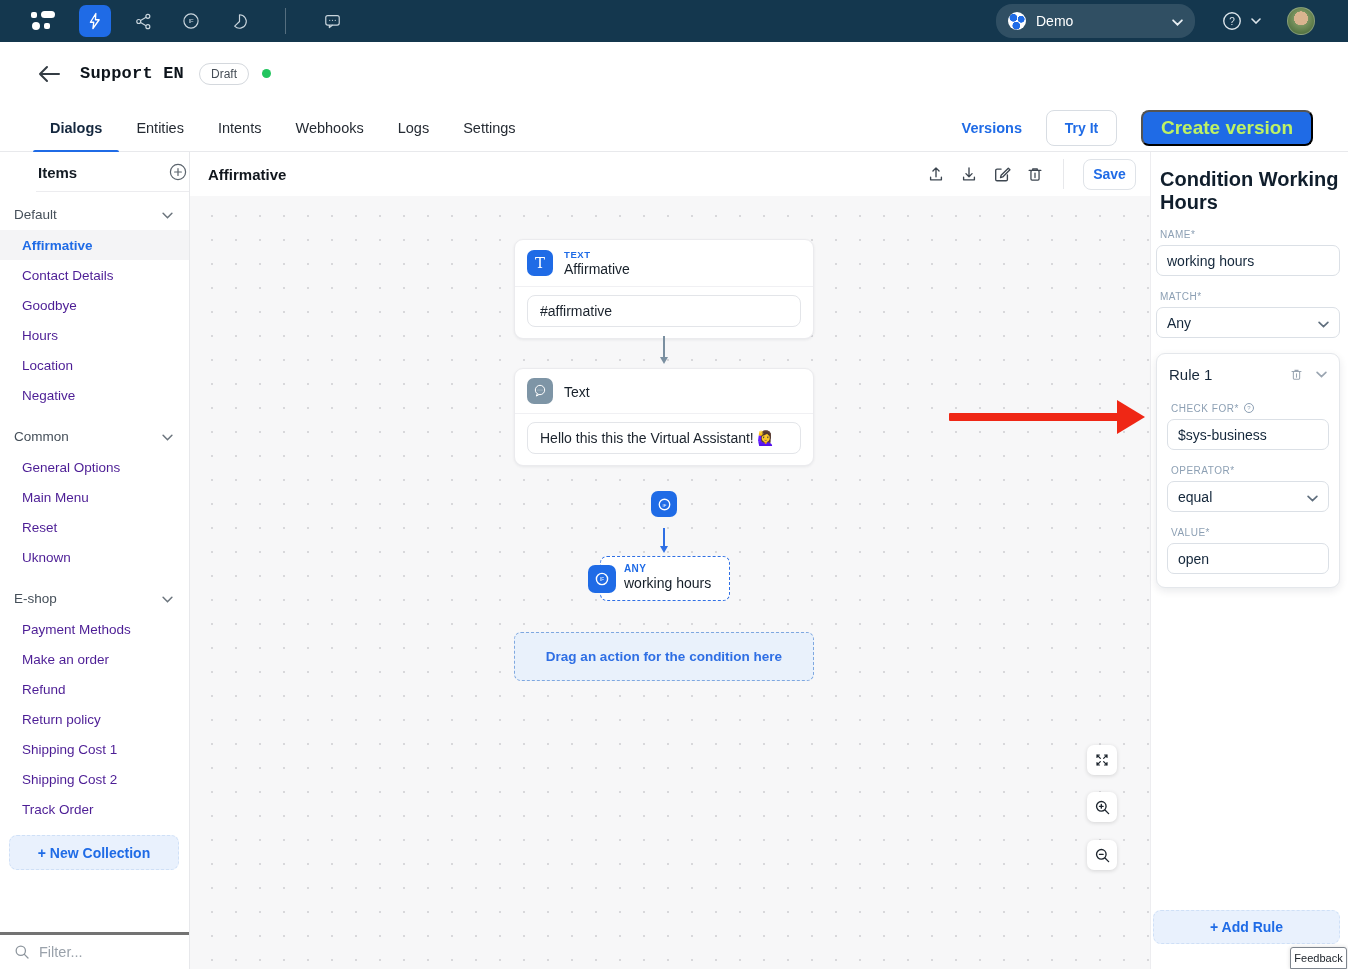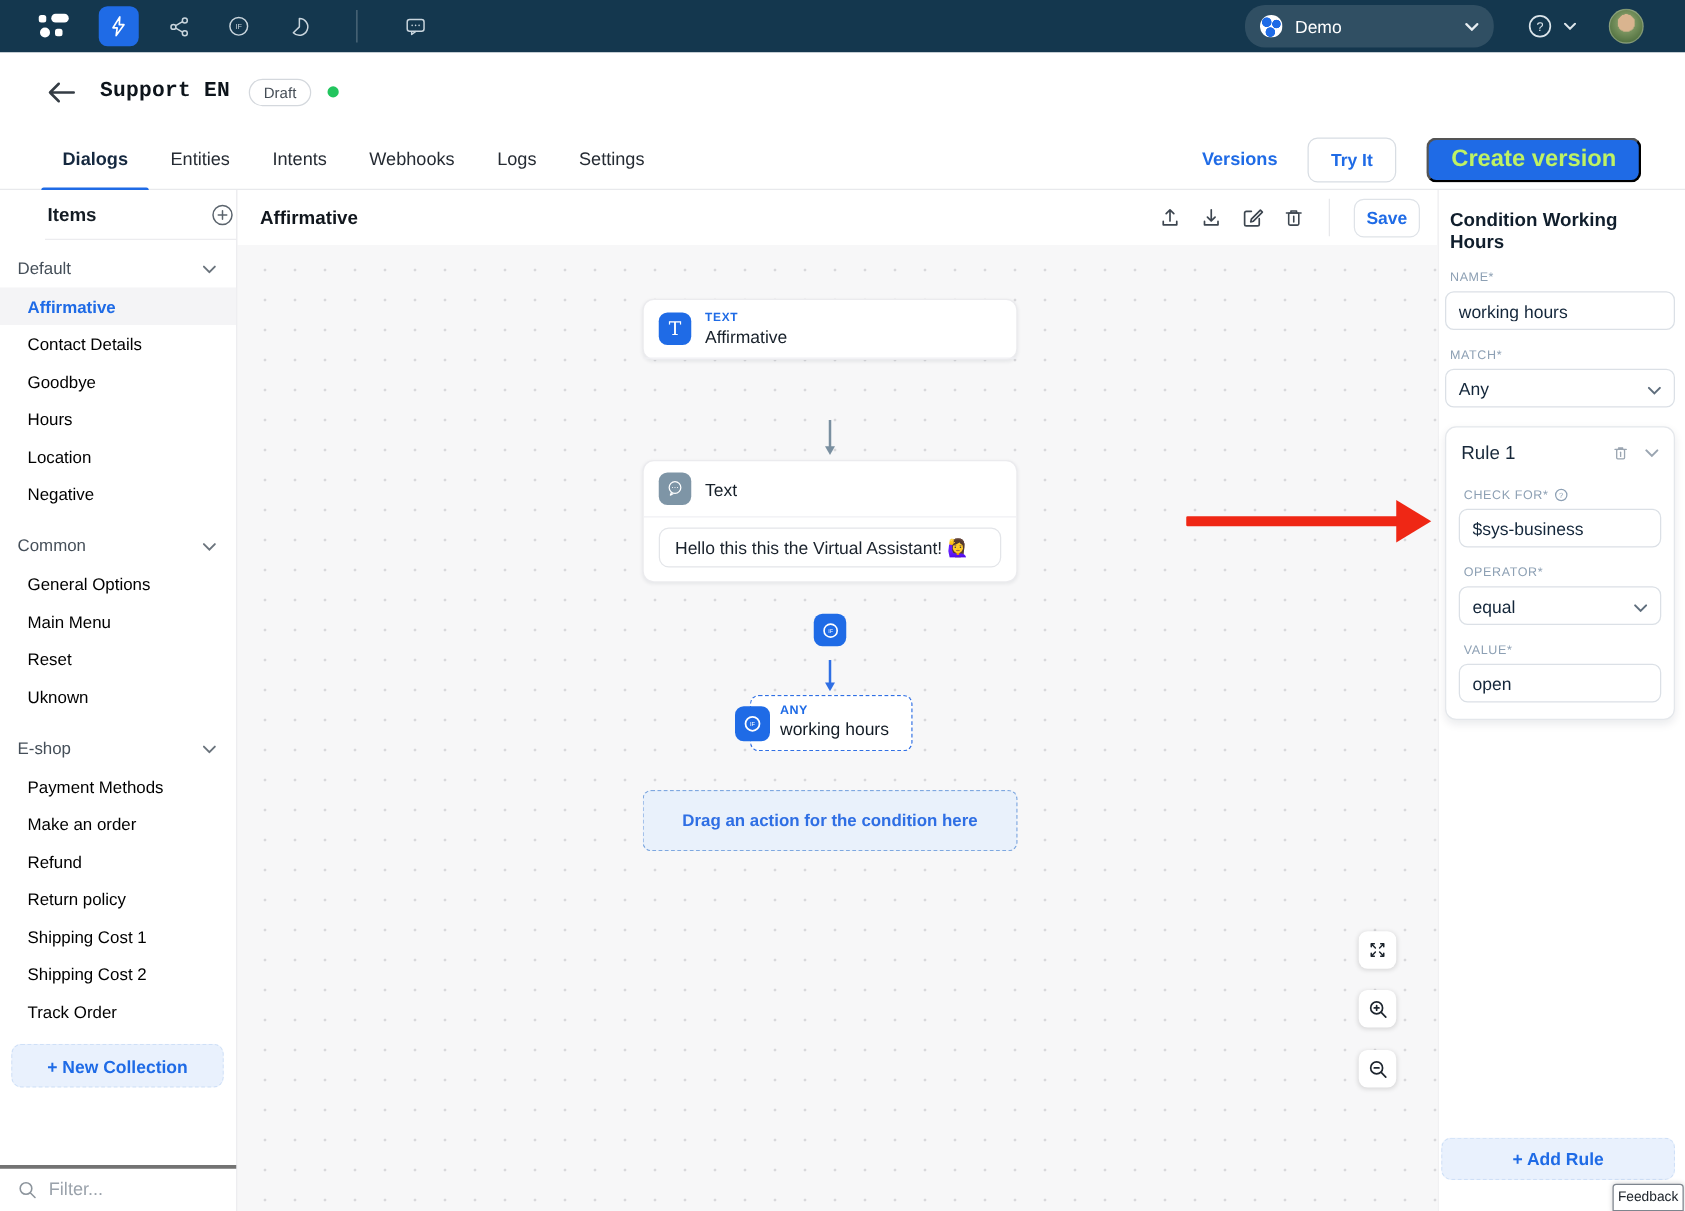--- a/index.html
+++ b/index.html
@@ -68,21 +68,21 @@
   .sidebar { width:190px; min-width:190px; border-right:1px solid #e7e8eb; background:#fff;
              display:flex; flex-direction:column; }
   .sidebar-head { display:flex; align-items:center; justify-content:space-between;
                   padding:11px 2px 10px; border-bottom:1px solid #ececef;margin-left:36px; }
   .sidebar-head .t { font-size:15px; font-weight:bold; color:#141c24; }
   .add-collection-icon { color:#5b646d; cursor:pointer; display:flex; }
   .side-list { flex:1; overflow:hidden; padding-top:6px; }
   .side-section { display:flex; align-items:center; justify-content:space-between;
                   padding:9px 16px 8px 14px; font-size:13.5px; color:#454f59; cursor:pointer; }
   .side-section .chev { color:#6b747d; }
-  .side-item { padding:7px 14px 7px 22px; font-size:13.5px; color:#000000; cursor:pointer; height:30px;
+  .side-item { padding:7px 14px 7px 22px; font-size:13.5px; color:#4c1d95; cursor:pointer; height:30px;
                display:flex; align-items:center; }
   .side-item.selected { background:#f4f4f6; color:#1f6be6; font-weight:bold; }
   .sec-gap { height:10px; }
   .new-collection { margin:11px 10px 0 9px; height:35px; background:#e9f1fd;
                     border:1px dashed #cfe0f7; border-radius:8px; color:#1f6be6; font-weight:bold;
                     font-size:14px; display:flex; align-items:center; justify-content:center; cursor:pointer; }
   .sidebar-foot { border-top:3px solid #737373; padding:9px 14px; display:flex; align-items:center; gap:9px; }
   .sidebar-foot input { border:none; outline:none; font-size:14.5px; color:#30363d; width:120px;
                         font-family:"Liberation Sans", sans-serif; background:transparent; }
   .sidebar-foot input::placeholder { color:#9aa2ab; }
@@ -139,21 +139,21 @@
   .anno-head { position:absolute; width:0; height:0; border-top:17px solid transparent;
                border-bottom:17px solid transparent; border-left:28px solid #ef2715; }
 
   .canvas-ctrl { position:absolute; width:30px; height:30px; background:#fff; border-radius:7px;
                  box-shadow:0 1px 4px rgba(0,0,0,.14); display:flex; align-items:center;
                  justify-content:center; color:#1d252e; cursor:pointer; }
 
   
   .panel { width:198px; min-width:198px; background:#fff; border-left:1px solid #ededf0;
            position:relative; padding:16px 8px 0 5px; }
-  .panel-title { font-size:15px; font-weight:bold; color:#101e2c; padding-left:4px; }
+  .panel-title { font-size:20px; font-weight:bold; color:#101e2c; padding-left:4px; }
   .f-label { margin:15px 0 5px 4px; font-size:10px; color:#8da0b4; letter-spacing:.5px;
              display:flex; align-items:center; gap:4px; }
   .panel > .f-label:first-of-type { margin-top:31px; }
   .f-input { width:100%; height:31px; border:1px solid #dbe0e6; border-radius:7px; padding:0 10px;
              font-size:14px; color:#13263a; font-family:"Liberation Sans", sans-serif; outline:none;
              background:#fff; }
   .f-select { width:100%; height:31px; border:1px solid #dbe0e6; border-radius:7px; padding:0 10px;
               font-size:14px; color:#13263a; display:flex; align-items:center; background:#fff;
               cursor:pointer; }
   .f-select .chev { margin-left:auto; color:#5f6e7d; }
@@ -369,20 +369,21 @@
         <div class="node" style="left:324px; top:43px;">
           <div class="node-head">
             <span class="node-ico blue">
                 <span class="t-glyph">T</span>
               </span>
             <span>
               <div class="node-type">TEXT</div>
               <div class="node-name">Affirmative</div>
             </span>
           </div>
+          <div class="node-field">#affirmative</div>
         </div>
 
         <div class="flow-arrow arrow-gray" style="left:473px; top:140px; height:28px;">
             <span class="shaft"></span>
             <span class="head"></span>
           </div>
 
         <div class="node" style="left:324px; top:172px;">
           <div class="node-head">
             <span class="node-ico slate">

